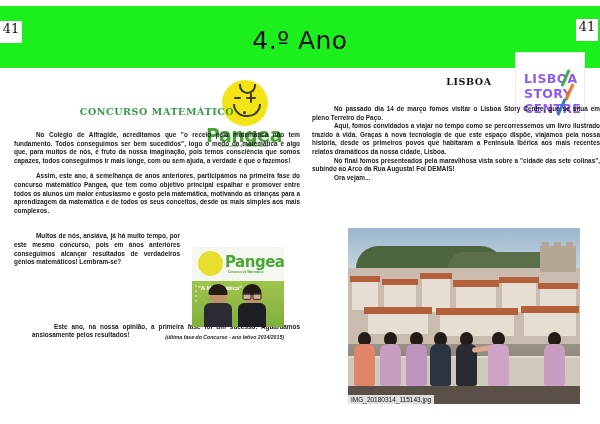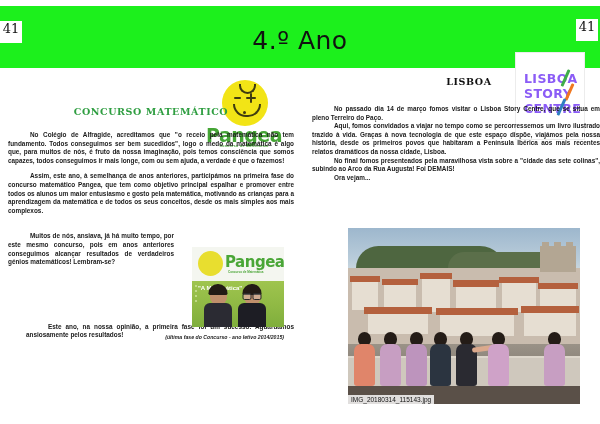--- a/index.html
+++ b/index.html
@@ -23,21 +23,21 @@
   .pagenum{
     position:absolute;background:#fff;color:#111;
     font-size:13px;line-height:16px;font-family:"DejaVu Serif", serif;
     text-align:center;
   }
   .pagenum.left{left:0;top:21px;width:22px;height:22px;}
   .pagenum.right{right:2px;top:19px;width:22px;height:22px;}
 
   
   .col{position:absolute;top:72px;}
-  .col-left{left:8px;width:286px;}
+  .col-left{left:14px;width:286px;}
   .col-right{left:312px;width:288px;}
 
   .sec-head{
     font-family:"DejaVu Serif", serif;
     font-weight:bold;font-size:9.5px;letter-spacing:.6px;
     text-align:center;
   }
   .sec-head.green{color:#2f9e41;margin-top:34px;}
   .sec-head.black{color:#111;margin-top:26px;line-height:15px;}
 

